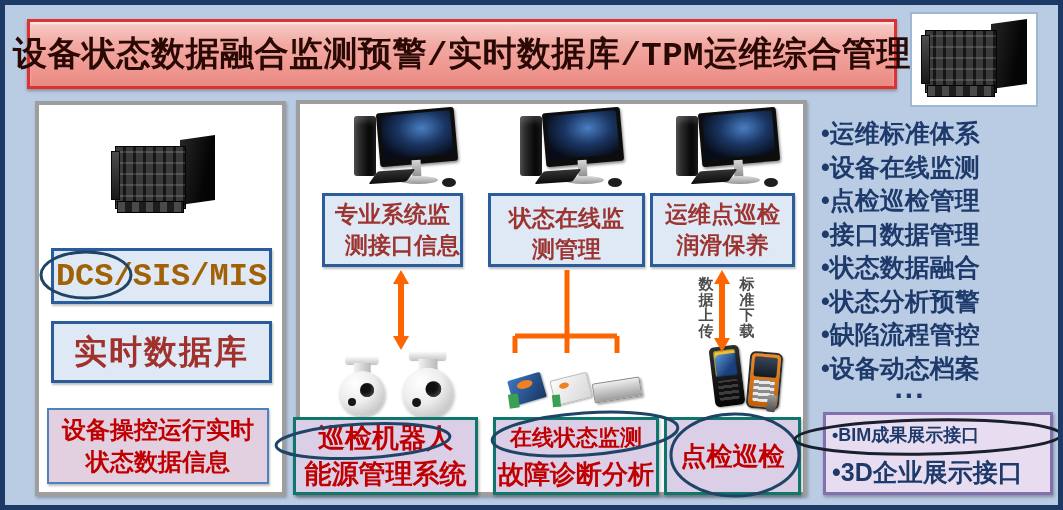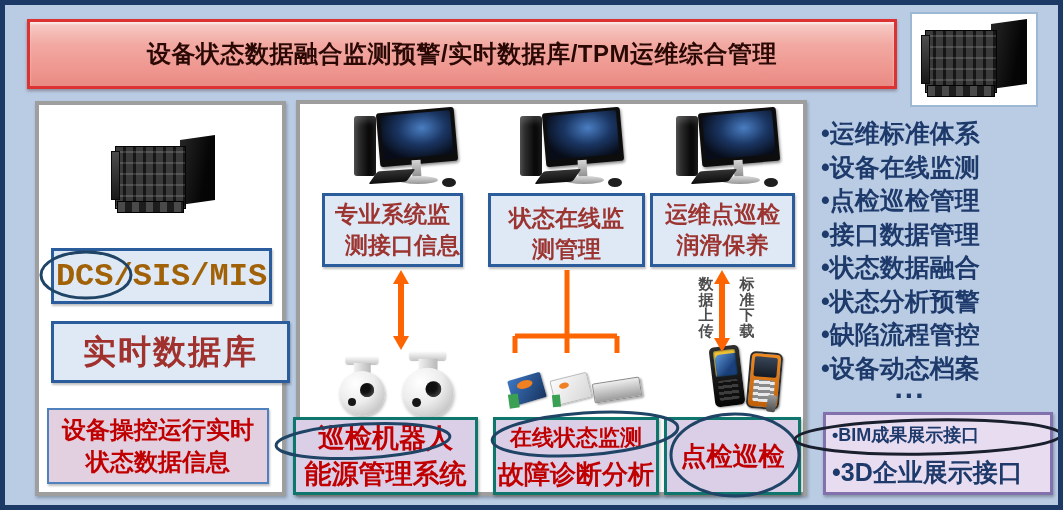--- a/index.html
+++ b/index.html
@@ -5,21 +5,21 @@
   html,body{margin:0;padding:0;}
   body{font-family:"Liberation Sans","DejaVu Sans",sans-serif;}
   .page{position:relative;width:1063px;height:510px;background:#b9cce4;border:5px solid #1d3a66;box-sizing:border-box;overflow:hidden;}
   .abs{position:absolute;}
 
   
   .title-banner{left:22px;top:14px;width:864px;height:64px;border:3px solid #dd3232;
     background:linear-gradient(#f7cdc9 0%,#f2a9a2 35%,#ee968f 75%,#e98a84 100%);
     box-shadow:0 2px 3px rgba(60,20,20,.35), inset 0 2px 2px rgba(255,255,255,.6);
     display:flex;align-items:center;justify-content:center;}
-  .title-banner span{font-family:Liberation Sans, sans-serif;font-weight:bold;font-size:24px;color:#2a0804;letter-spacing:.5px;white-space:nowrap;}
+  .title-banner span{font-family:Liberation Mono, monospace;font-weight:bold;font-size:34px;color:#2a0804;letter-spacing:.5px;white-space:nowrap;}
 
   
   .panel{background:#fff;border:4px solid #9e9e9e;box-sizing:border-box;box-shadow:1px 2px 3px rgba(0,0,0,.25);}
   .left-panel{left:30px;top:96px;width:251px;height:395px;}
   .middle-panel{left:291px;top:95px;width:511px;height:396px;}
 
   
   .lblbox{display:flex;flex-direction:column;align-items:center;justify-content:center;text-align:center;box-sizing:border-box;}
   .bluebox{background:#dfe9f5;border:3px solid #2b5c9c;box-shadow:1px 2px 2px rgba(0,0,0,.25);}
   .serif-red{font-family:"Liberation Serif","DejaVu Serif",serif;font-weight:bold;color:#9c3531;}
@@ -104,21 +104,21 @@
   <div class="abs panel left-panel">
     <div class="server-icon" style="left:72px;top:34px;width:104px;height:74px;">
       <div class="srv-side"></div>
         <div class="srv-front"></div>
         <div class="srv-rail"></div>
         <div class="srv-bottom"></div>
     </div>
     <div class="abs lblbox bluebox" style="left:12px;top:143px;width:221px;height:56px;">
       <span style="font-size:32px;font-weight:bold;color:#a16207;font-family:Liberation Mono, monospace;">DCS/SIS/MIS</span>
     </div>
-    <div class="abs lblbox bluebox" style="left:12px;top:216px;width:239px;height:62px;">
+    <div class="abs lblbox bluebox" style="left:12px;top:216px;width:221px;height:62px;">
       <span class="serif-red" style="font-size:33px;color:#a0312d;letter-spacing:2px;">实时数据库</span>
     </div>
     <div class="abs lblbox" style="left:8px;top:303px;width:222px;height:76px;background:#e2cfdf;border:2px solid #4f81bd;box-shadow:1px 2px 2px rgba(0,0,0,.25);">
       <div class="redtext" style="font-size:24px;line-height:32px;">设备操控运行实时</div>
       <div class="redtext" style="font-size:24px;line-height:32px;">状态数据信息</div>
     </div>
   </div>
 
   <div class="abs panel middle-panel">
 

